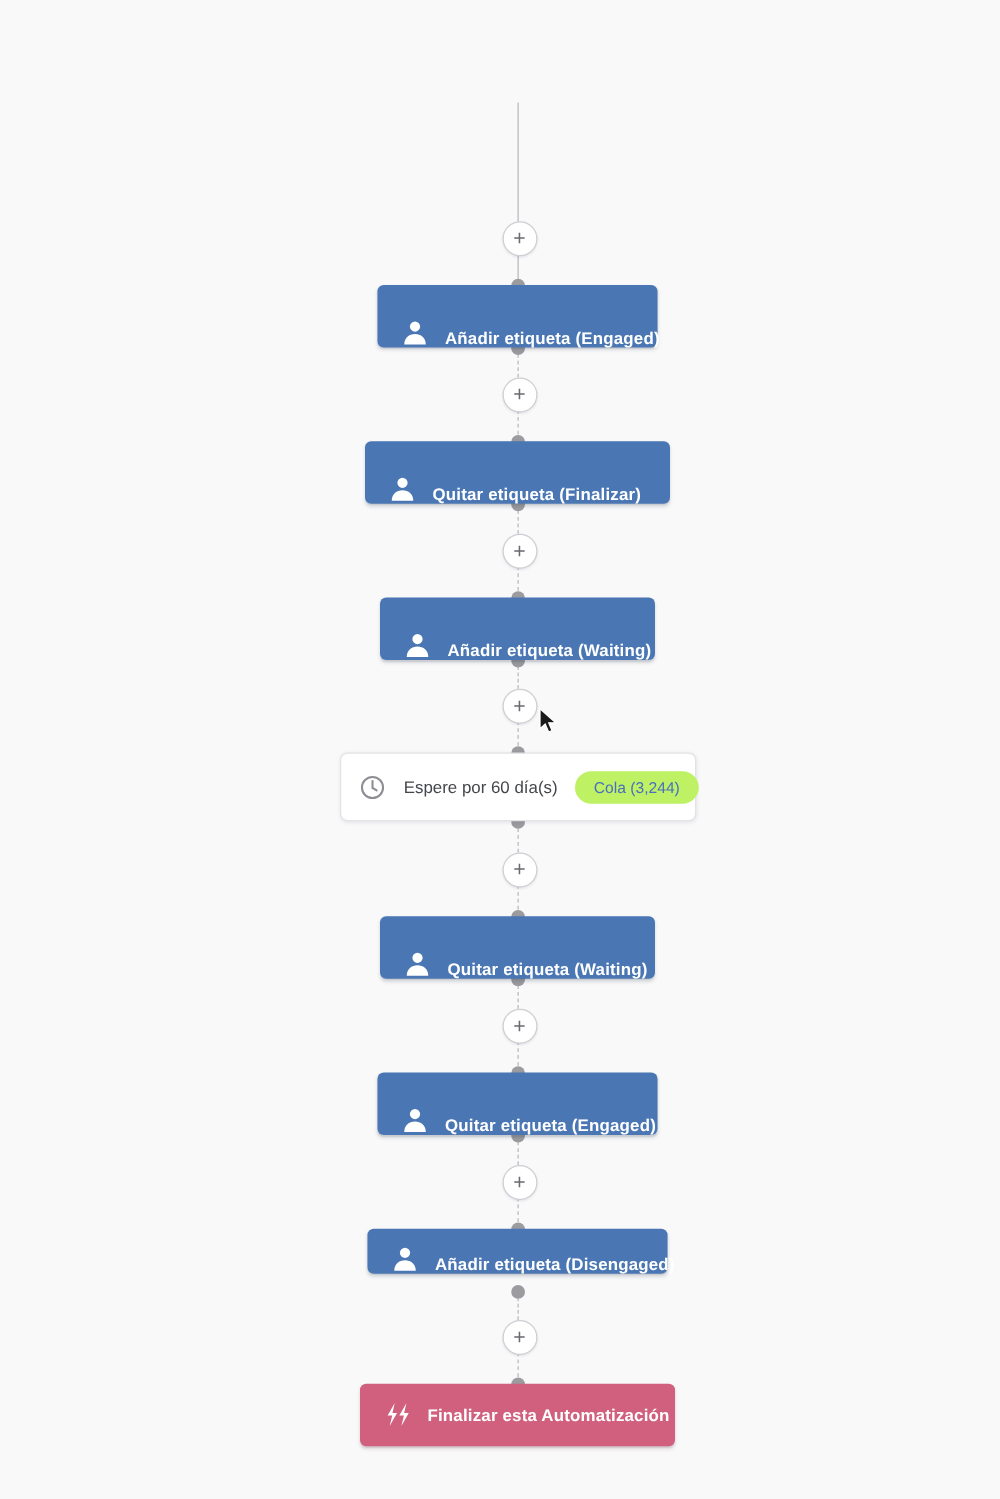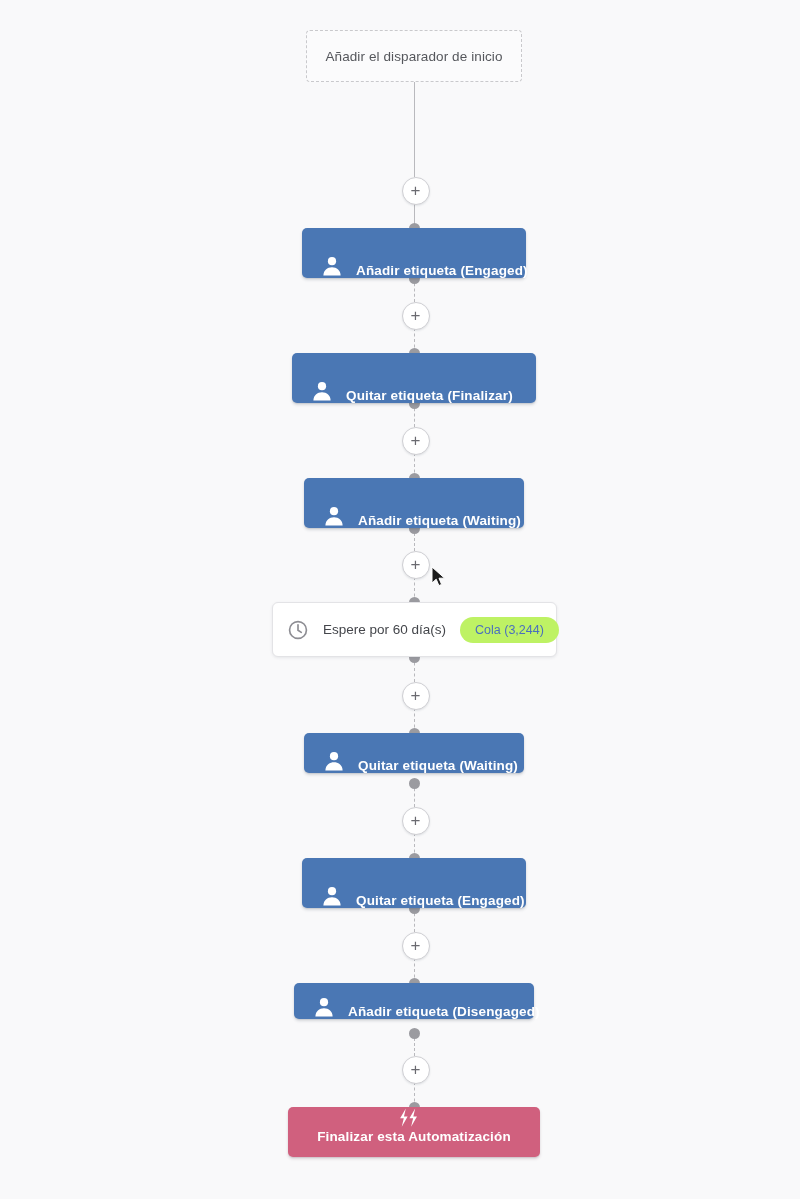--- a/index.html
+++ b/index.html
@@ -71,21 +71,20 @@
   }
 
   
   .end-node {
     background: #d0607e;
     border-radius: 5px;
     display: flex;
     align-items: center;
     padding: 0 18px;
     box-shadow: 0 2px 3px rgba(90,50,65,.18), 0 1px 1px rgba(90,50,65,.10);
-    flex-direction: column;
   }
   .end-node .icon-wrap {
     flex: 0 0 auto;
     width: 24px;
     height: 22px;
     display: flex;
     align-items: center;
     justify-content: center;
     margin-right: 12px;
   }
@@ -175,23 +174,20 @@
     width: 16px;
     height: 22px;
     pointer-events: none;
   }
 </style>
 </head>
 <body>
 
 <div id="canvas">
 
-  <div class="node trigger-box" id="trigger-node" style="left: 306px; top: 30px; width: 216px; height: 52px;">
-    <span class="trigger-label">Añadir el disparador de inicio</span>
-  </div>
 
   <div id="connector-layer">
       <div class="conn-line" style="left: 414px; top: 82px; height: 95px;"></div>
       <div class="conn-line" style="left: 414px; top: 203px; height: 25px;"></div>
       <div class="plus-btn" style="left: 401.5px; top: 177px;">
         <span>+</span>
       </div>
       <div class="conn-dot" style="left: 409px; top: 222.5px;"></div>
       <div class="conn-line dashed" style="left: 414px; top: 278px; height: 24px;"></div>
       <div class="conn-line dashed" style="left: 414px; top: 328px; height: 25px;"></div>
@@ -274,21 +270,21 @@
       <div class="node wait-node" style="left: 272px; top: 602px; width: 285px; height: 55px;">
         <div class="icon-wrap">
           <svg width="100%" height="100%" viewBox="0 0 24 24">
             <circle cx="12" cy="12" r="9.2" fill="none" stroke="#8d8d93" stroke-width="1.8"></circle>
             <path d="M12 6.4 L12 12.3 L15.6 14.6" fill="none" stroke="#8d8d93" stroke-width="1.8" stroke-linecap="round"></path>
           </svg>
         </div>
         <span class="wait-label">Espere por 60 día(s)</span>
         <span class="queue-badge">Cola (3,244)</span>
       </div>
-      <div class="node action-node" style="left: 304px; top: 733px; width: 220px; height: 40px;">
+      <div class="node action-node" style="left: 304px; top: 733px; width: 220px; height: 50px;">
         <div class="icon-wrap">
           <svg width="100%" height="100%" viewBox="0 0 24 24">
             <circle cx="12" cy="7.2" r="4.1" fill="#ffffff"></circle>
             <path d="M3.4 21.5 C3.4 16.4 7.3 13.2 12 13.2 C16.7 13.2 20.6 16.4 20.6 21.5 Z" fill="#ffffff"></path>
           </svg>
         </div>
         <span class="action-label">Quitar etiqueta (Waiting)</span>
       </div>
       <div class="node action-node" style="left: 302px; top: 858px; width: 224px; height: 50px;">
         <div class="icon-wrap">

